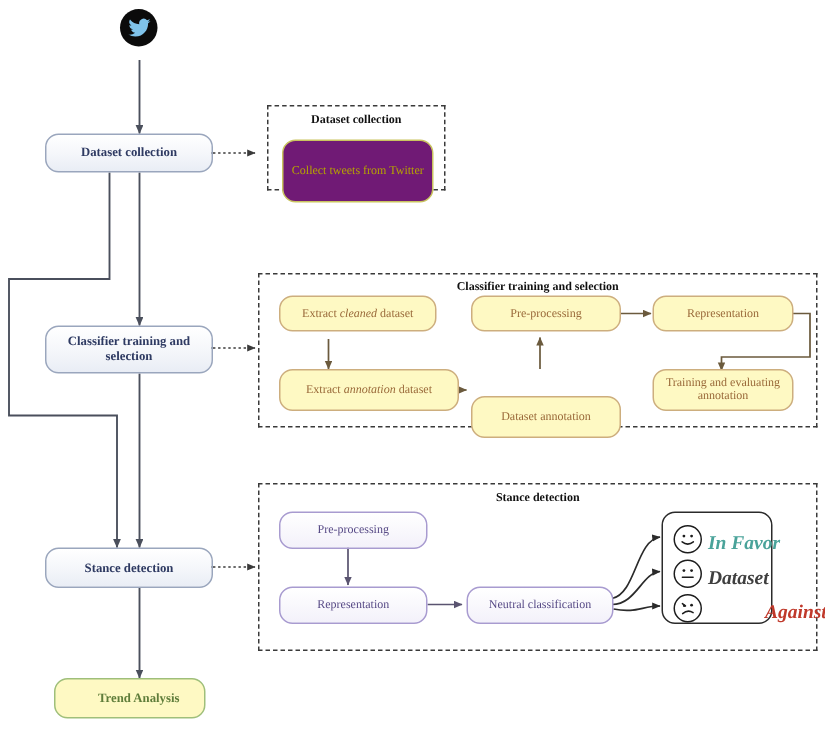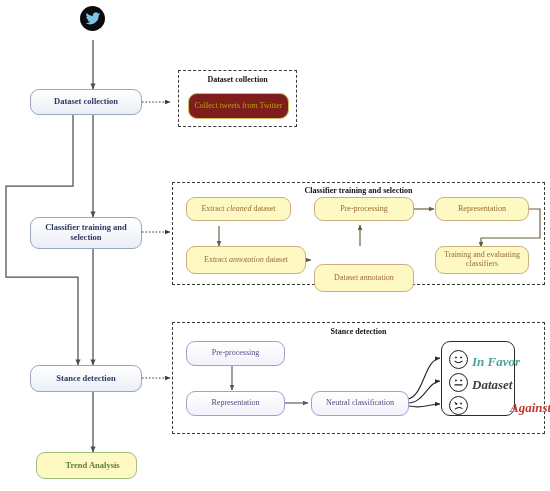--- a/index.html
+++ b/index.html
@@ -121,42 +121,42 @@
   <div class="node main-node" style="left:30px;top:89px;width:112px;height:26px;">Dataset collection</div>
 
   <div class="node main-node" style="left:30px;top:217px;width:112px;height:32px;padding:0 6px;">Classifier training and selection</div>
 
   <div class="node main-node" style="left:30px;top:365px;width:112px;height:27px;">Stance detection</div>
 
   <div class="node green-node" style="left:36px;top:452px;width:101px;height:27px;">Trend Analysis</div>
 
   <div class="panel" style="left:178px;top:70px;width:119px;height:57px;">
     <div class="panel-title" style="top:4px;">Dataset collection</div>
-    <div class="node tan-node" style="left:9px;top:22px;width:101px;height:26px;padding:0 4px;
-         border-color:#c9c35f;color:#b5a400;background:#7f1d1d;">Collect tweets from Twitter</div>
+    <div class="node tan-node" style="left:9px;top:22px;width:101px;height:42px;padding:0 4px;
+         border-color:#c9c35f;color:#b5a400;background:#701a75;">Collect tweets from Twitter</div>
   </div>
 
   <div class="panel" style="left:172px;top:182px;width:373px;height:103px;">
     <div class="panel-title" style="top:3px;">Classifier training and selection</div>
 
     <div class="node tan-node" style="left:13px;top:14px;width:105px;height:24px;padding:0 3px;">
       <span><span>Extract </span><span class="italic">cleaned</span><span> dataset</span></span>
     </div>
 
     <div class="node tan-node" style="left:13px;top:63px;width:120px;height:28px;padding:0 3px;">
       <span><span>Extract </span><span class="italic">annotation</span><span> dataset</span></span>
     </div>
 
     <div class="node tan-node" style="left:141px;top:81px;width:100px;height:28px;">Dataset annotation</div>
 
     <div class="node tan-node" style="left:141px;top:14px;width:100px;height:24px;">Pre-processing</div>
 
     <div class="node tan-node" style="left:262px;top:14px;width:94px;height:24px;">Representation</div>
 
-    <div class="node tan-node" style="left:262px;top:63px;width:94px;height:28px;padding:0 3px;">Training and evaluating classifiers</div>
+    <div class="node tan-node" style="left:262px;top:63px;width:94px;height:28px;padding:0 3px;">Training and evaluating annotation</div>
   </div>
 
   <div class="panel" style="left:172px;top:322px;width:373px;height:112px;">
     <div class="panel-title" style="top:4px;">Stance detection</div>
 
     <div class="node purple-node" style="left:13px;top:18px;width:99px;height:25px;">Pre-processing</div>
 
     <div class="node purple-node" style="left:13px;top:68px;width:99px;height:25px;">Representation</div>
 
     <div class="node purple-node" style="left:138px;top:68px;width:98px;height:25px;">Neutral classification</div>

